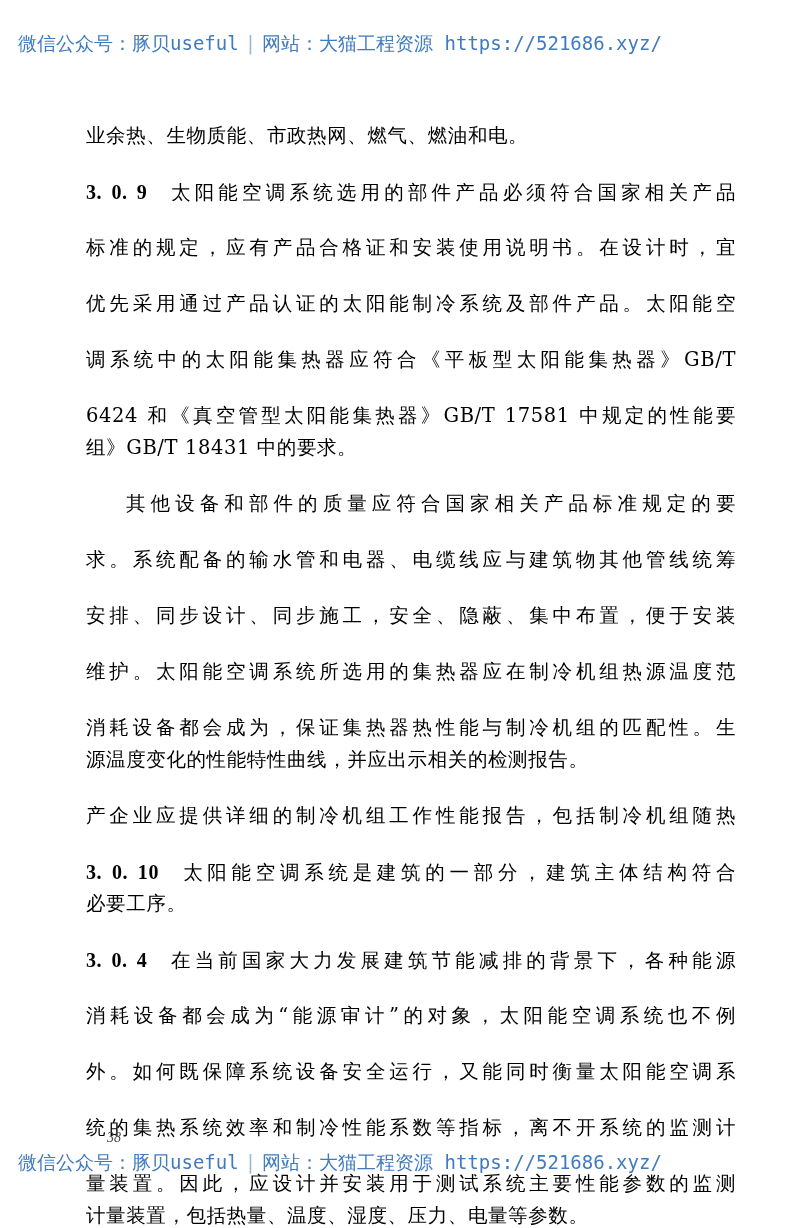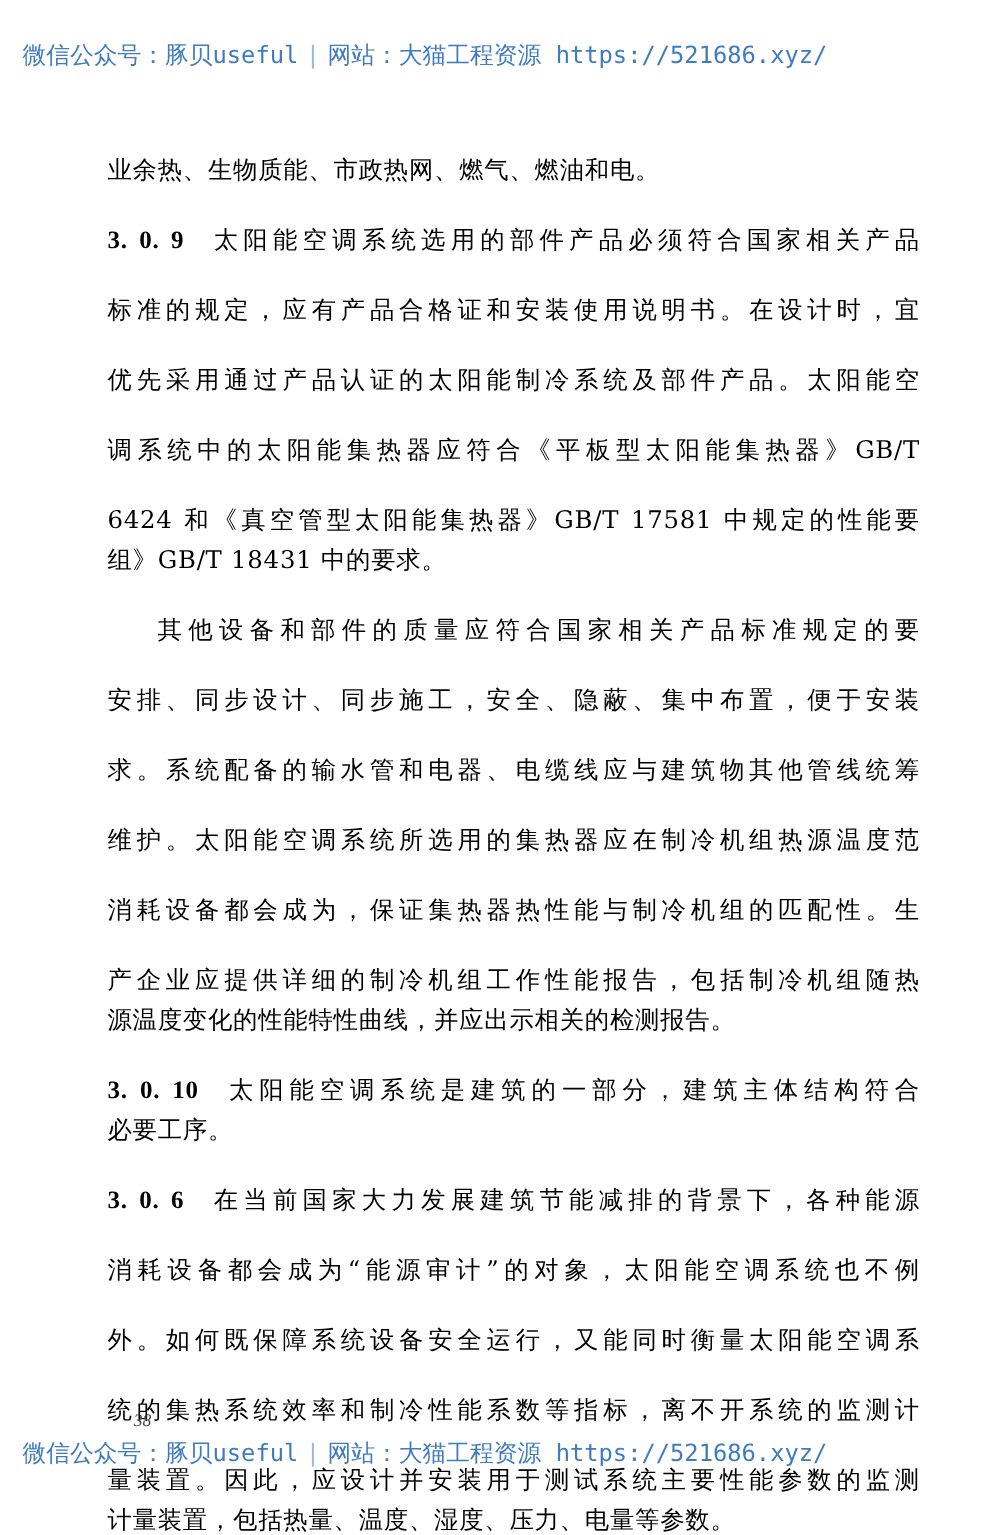--- a/index.html
+++ b/index.html
@@ -38,29 +38,29 @@
 
 <div class="page">
   <div class="line"><span>业余热、生物质能、市政热网、燃气、燃油和电。</span></div>
   <div class="line justify"><span class="clause-no">3. 0. 9</span><span>太阳能空调系统选用的部件产品必须符合国家相关产品</span></div>
   <div class="line justify"><span>标准的规定，应有产品合格证和安装使用说明书。在设计时，宜</span></div>
   <div class="line justify"><span>优先采用通过产品认证的太阳能制冷系统及部件产品。太阳能空</span></div>
   <div class="line justify"><span>调系统中的太阳能集热器应符合《平板型太阳能集热器》GB/T</span></div>
   <div class="line justify"><span>6424 和《真空管型太阳能集热器》GB/T 17581 中规定的性能要</span></div>
   <div class="line"><span>组》GB/T 18431 中的要求。</span></div>
   <div class="line justify indent"><span>其他设备和部件的质量应符合国家相关产品标准规定的要</span></div>
+  <div class="line justify"><span>求。系统配备的输水管和电器、电缆线应与建筑物其他管线统筹</span></div>
   <div class="line justify"><span>安排、同步设计、同步施工，安全、隐蔽、集中布置，便于安装</span></div>
-  <div class="line justify"><span>求。系统配备的输水管和电器、电缆线应与建筑物其他管线统筹</span></div>
   <div class="line justify"><span>维护。太阳能空调系统所选用的集热器应在制冷机组热源温度范</span></div>
   <div class="line justify"><span>消耗设备都会成为，保证集热器热性能与制冷机组的匹配性。生</span></div>
+  <div class="line"><span>源温度变化的性能特性曲线，并应出示相关的检测报告。</span></div>
   <div class="line justify"><span>产企业应提供详细的制冷机组工作性能报告，包括制冷机组随热</span></div>
-  <div class="line"><span>源温度变化的性能特性曲线，并应出示相关的检测报告。</span></div>
   <div class="line justify"><span class="clause-no">3. 0. 10</span><span>太阳能空调系统是建筑的一部分，建筑主体结构符合</span></div>
   <div class="line"><span>必要工序。</span></div>
-  <div class="line justify"><span class="clause-no">3. 0. 6</span><span>在当前国家大力发展建筑节能减排的背景下，各种能源</span></div>
+  <div class="line justify"><span class="clause-no">3. 0. 4</span><span>在当前国家大力发展建筑节能减排的背景下，各种能源</span></div>
   <div class="line justify"><span>消耗设备都会成为“能源审计”的对象，太阳能空调系统也不例</span></div>
   <div class="line justify"><span>外。如何既保障系统设备安全运行，又能同时衡量太阳能空调系</span></div>
   <div class="line justify"><span>统的集热系统效率和制冷性能系数等指标，离不开系统的监测计</span></div>
   <div class="line justify"><span>量装置。因此，应设计并安装用于测试系统主要性能参数的监测</span></div>
   <div class="line"><span>计量装置，包括热量、温度、湿度、压力、电量等参数。</span></div>
 </div>
 
 <div class="page-number">38</div>
 
 <div class="watermark bottom">

